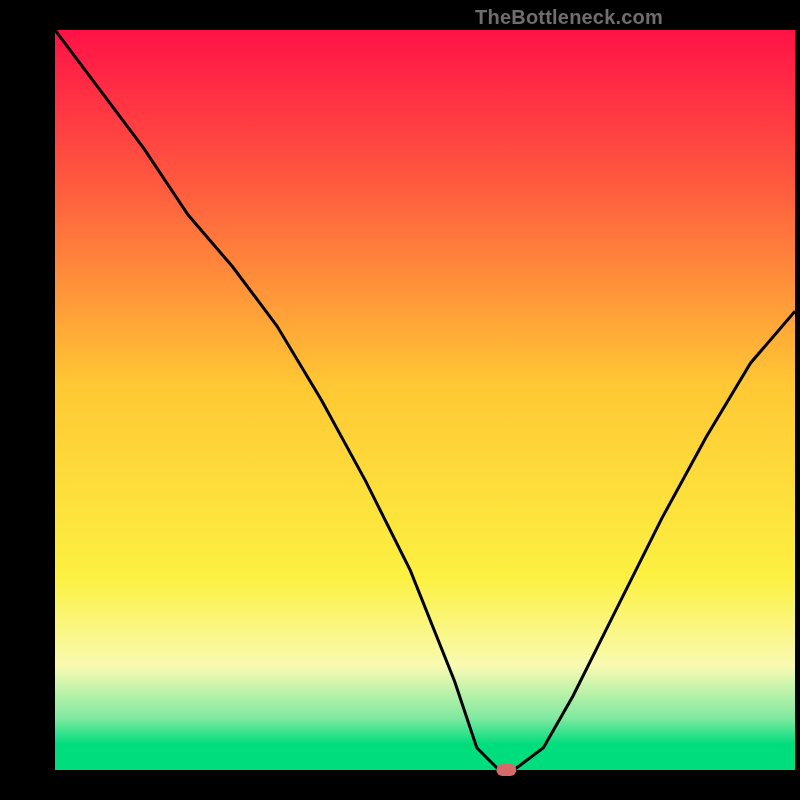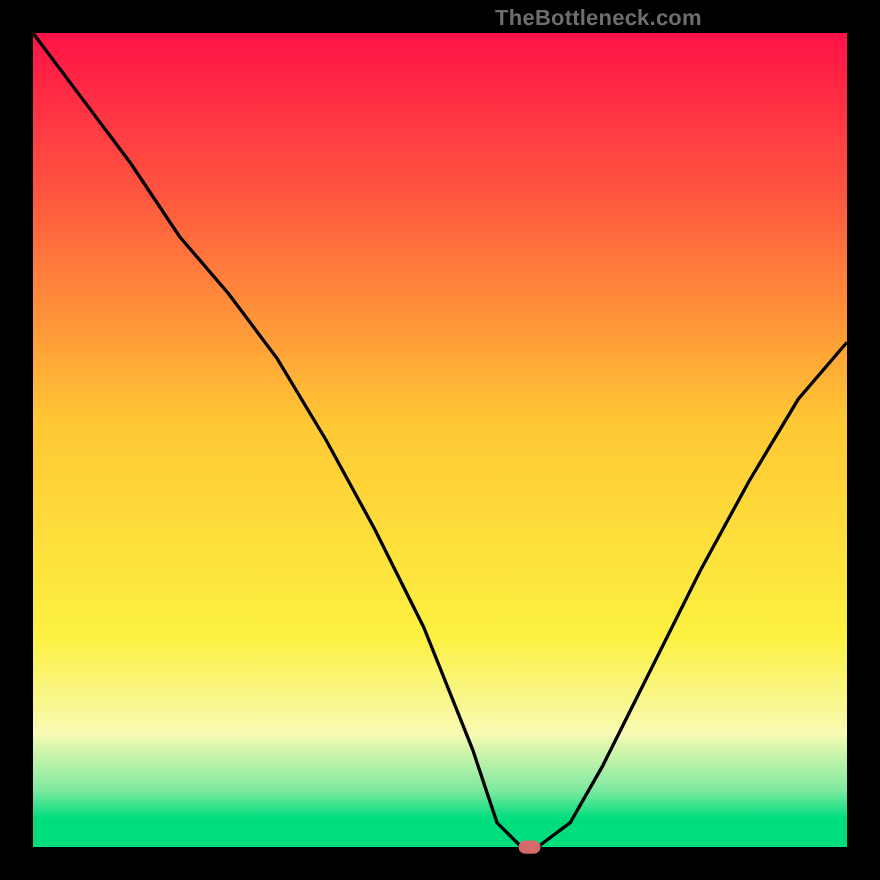--- a/index.html
+++ b/index.html
@@ -8,20 +8,21 @@
     width: 800px;
     height: 800px;
     background: #000;
     overflow: hidden;
   }
   .frame {
     position: relative;
     width: 672px;
     height: 800px;
     background: #000;
+    margin-left: 25px;
   }
   .plot-area {
     position: absolute;
     left: 30px;
     top: 30px;
     width: 740px;
     height: 740px;
   }
   .gradient-bg {
     position: absolute;

